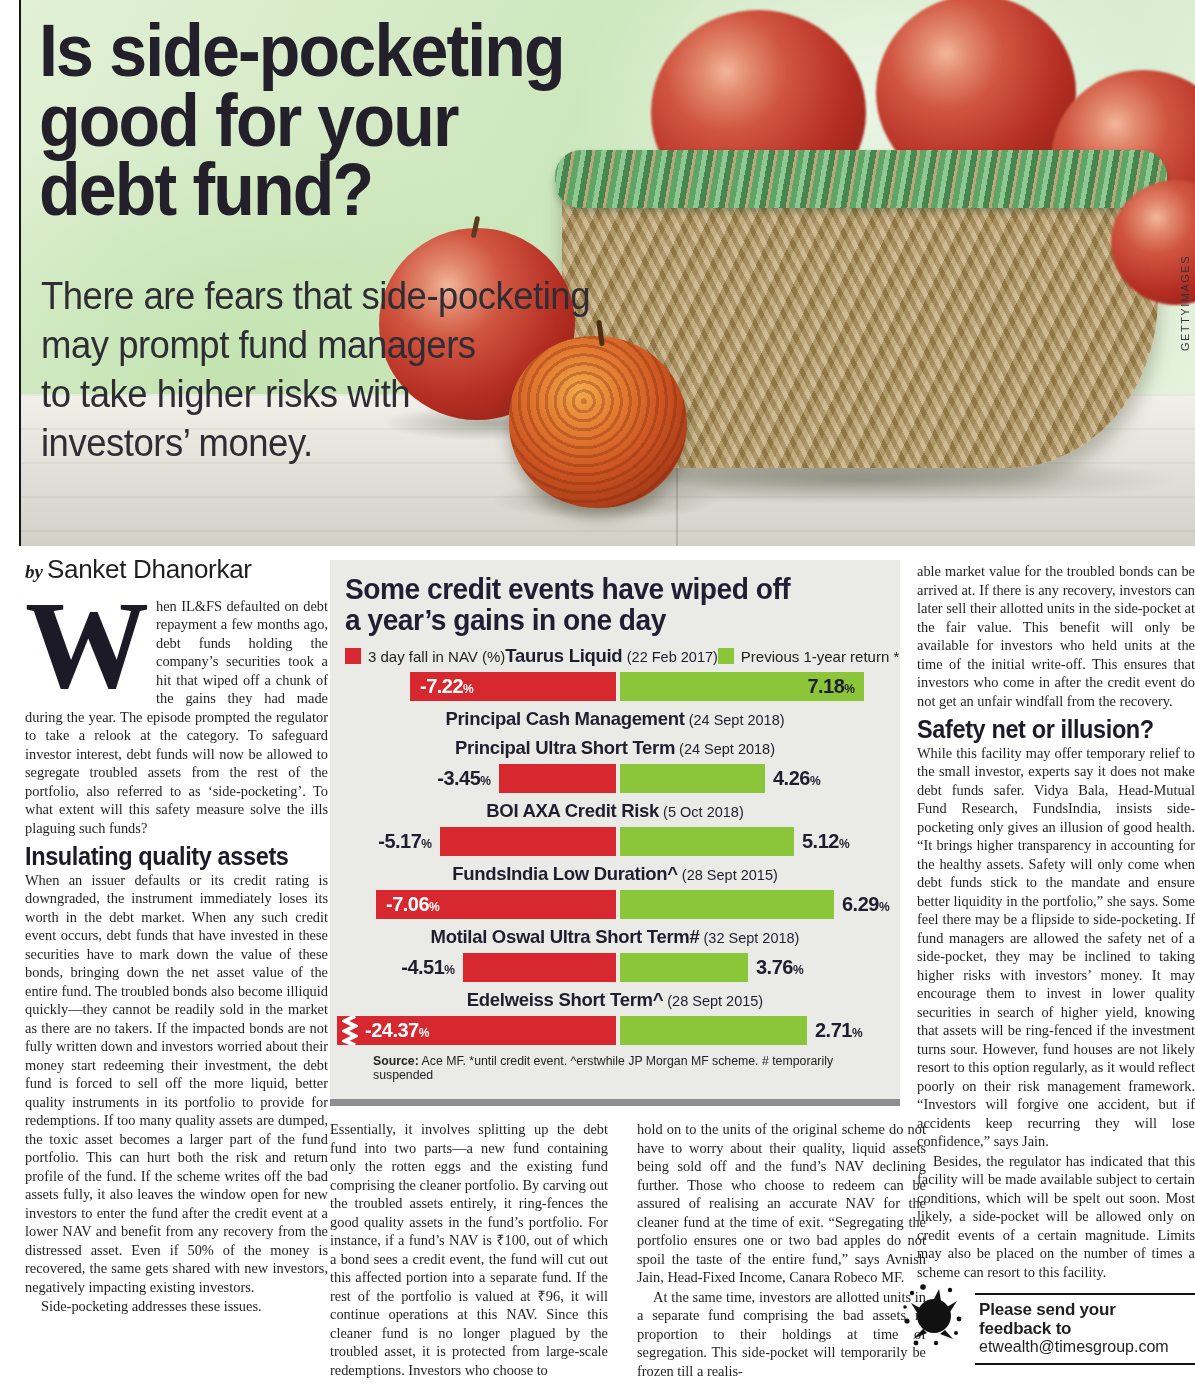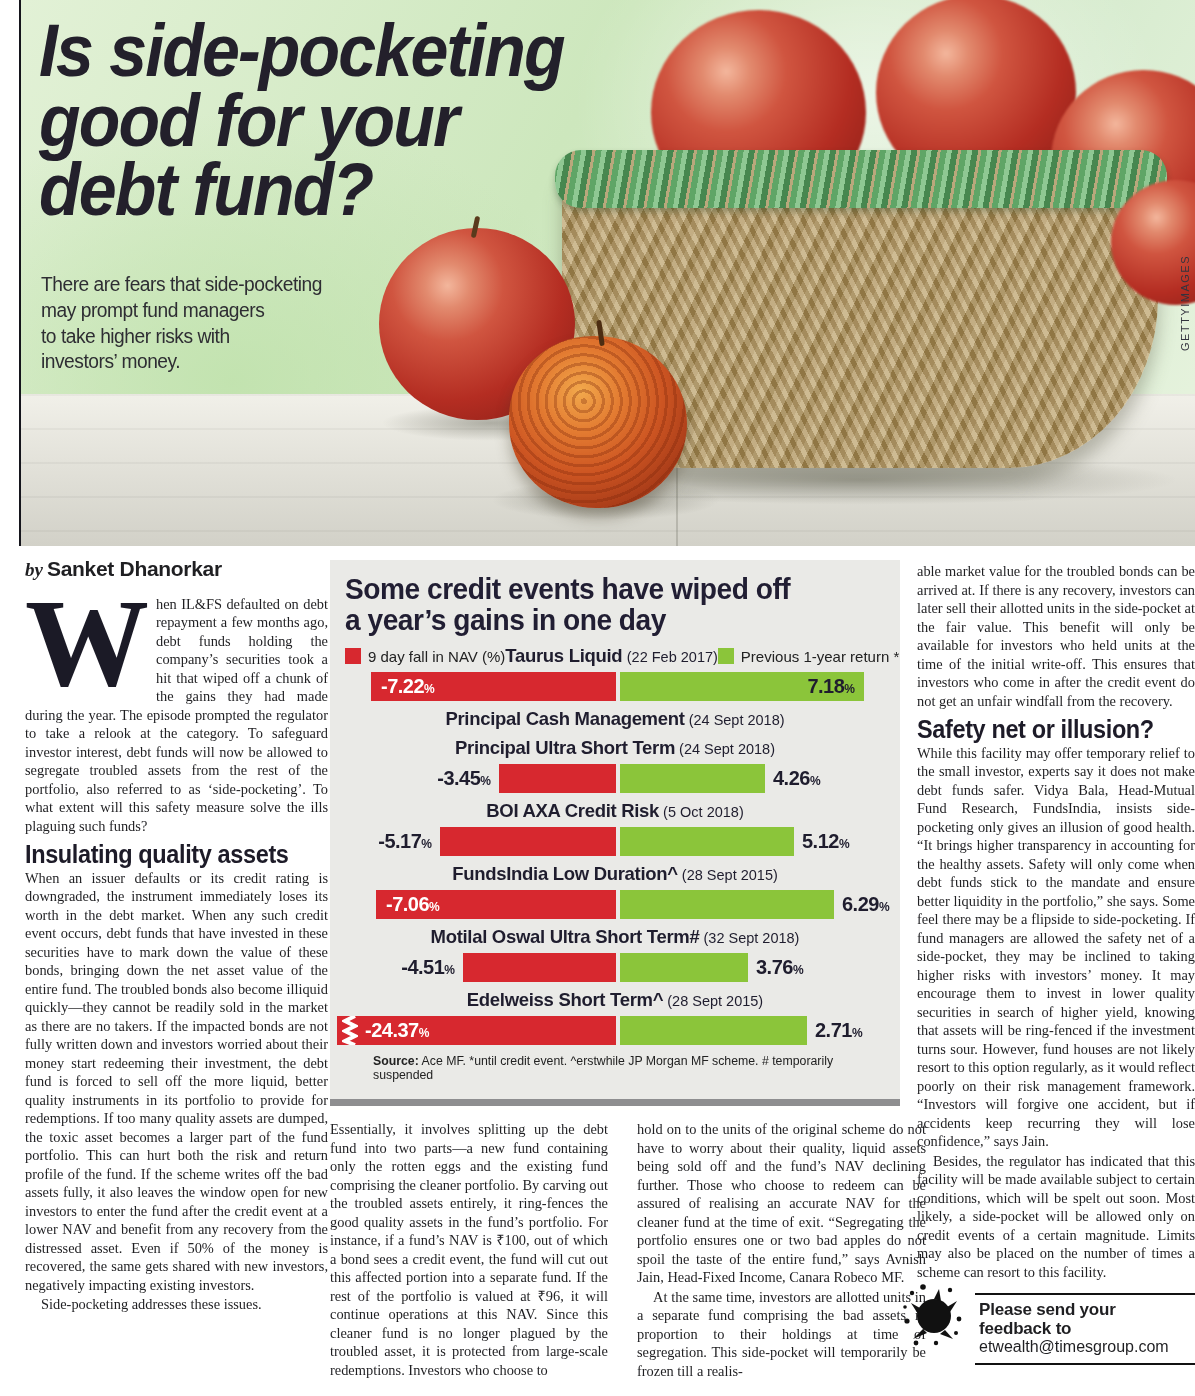--- a/index.html
+++ b/index.html
@@ -36,41 +36,41 @@
   .rotten{position:absolute;left:488px;top:336px;width:178px;height:172px;border-radius:48% 52% 50% 50%;
           background:
             repeating-radial-gradient(circle at 42% 38%, rgba(120,35,8,.30) 0 3px, rgba(0,0,0,0) 3px 9px),
             radial-gradient(circle at 40% 32%, #f2a94c 0%, #e37b31 26%, #cd5522 52%, #a63a18 78%, #7e2a10 100%);
           box-shadow:0 10px 14px rgba(70,60,40,.35);}
   .rotten .stem{position:absolute;left:50%;top:-16px;width:5px;height:26px;background:#4c2d12;border-radius:3px;transform:rotate(-8deg);}
   .shadow{position:absolute;border-radius:50%;background:radial-gradient(rgba(60,60,45,.35),rgba(60,60,45,0) 70%);}
 
   .headline{position:absolute;left:18px;top:16px;color:#23202b;
             font-family:"Liberation Sans",sans-serif;font-weight:800;
-            font-size:74px;line-height:.94;letter-spacing:-2px;font-style:italic;}
+            font-size:74px;line-height:.94;letter-spacing:-2px;}
   .headline div{transform:scaleX(.92);transform-origin:left;}
   .subtitle{position:absolute;left:20px;top:272px;color:#2e2d33;
-            font-family:"Liberation Sans",sans-serif;font-size:20px;line-height:1.29;letter-spacing:-.5px;}
+            font-family:"Liberation Sans",sans-serif;font-size:38px;line-height:1.29;letter-spacing:-.5px;}
   .subtitle div{transform:scaleX(.96);transform-origin:left;}
   .credit{position:absolute;right:6px;top:255px;writing-mode:vertical-rl;transform:rotate(180deg);
           font-family:"Liberation Sans",sans-serif;font-size:11px;letter-spacing:1.5px;color:#33333e;}
 
   
   .col{position:absolute;text-align:justify;font-size:14.4px;line-height:18.5px;}
   .col p{margin:0 0 1px;}
   .col p.indent{text-indent:16px;}
   .col1{left:25px;top:560px;width:303px;}
   .col2{left:330px;top:1120px;width:278px;}
   .col3{left:617px;top:1120px;width:289px;margin-left:20px;}
   .col4{left:917px;top:562px;width:278px;}
   h2.sec{font-family:"Liberation Sans",sans-serif;font-size:25px;font-weight:800;letter-spacing:-.4px;
          color:#1d1b28;margin:10px 0 5px;transform:scaleX(.94);transform-origin:left;white-space:nowrap;}
   .byline{font-family:"Liberation Sans",sans-serif;margin-bottom:14px;}
   .byline .by{font-family:"Liberation Serif",serif;font-style:italic;font-size:19px;font-weight:700;}
-  .byline .author{font-size:21px;font-weight:700;letter-spacing:-.3px;}
+  .byline .author{font-size:26px;font-weight:400;letter-spacing:-.3px;}
   .dropcap{float:left;font-family:"Liberation Serif",serif;font-weight:700;color:#1b1a26;
            font-size:124px;line-height:90px;margin:4px 7px 0 0;}
 
   
   .chartwrap{position:absolute;left:330px;top:560px;width:570px;font-family:"Liberation Sans",sans-serif;}
   .chartbox{background:#eaeae7;padding:14px 15px 8px;height:517px;overflow:hidden;}
   .band{height:7px;background:#8e8e90;}
   .c-title{color:#211e33;font-size:29px;font-weight:800;line-height:1.07;letter-spacing:-.5px;
            transform:scaleX(.97);transform-origin:left;}
   .legend-row{display:flex;justify-content:space-between;align-items:center;margin-top:9px;height:22px;}
@@ -153,31 +153,31 @@
 
   <div class="chartwrap">
     <div class="chartbox">
       <div class="c-title">
         <div>Some credit events have wiped off</div>
         <div>a year’s gains in one day</div>
       </div>
       <div class="legend-row">
         <span class="leg">
             <span class="sw" id="sw-red" style="background: rgb(215, 40, 47);"></span>
-            <span>9 day fall in NAV (%)</span>
+            <span>3 day fall in NAV (%)</span>
           </span>
         <span class="fund-label"><b>Taurus Liquid</b> <span>(22 Feb 2017)</span></span>
         <span class="leg">
             <span class="sw" id="sw-green" style="background: rgb(139, 197, 58);"></span>
             <span>Previous 1-year return *</span>
           </span>
       </div>
       <div id="chart-rows">
           <div class="bar-row">
-            <div class="bar" style="background: rgb(215, 40, 47); width: 245px; right: 269px;">
+            <div class="bar" style="background: rgb(215, 40, 47); width: 206px; right: 269px;">
               <span class="vlab inside-red" style="left: 10px;"><span class="num">-7.22</span><span class="pct">%</span></span>
             </div>
             <div class="bar" style="background: rgb(139, 197, 58); width: 244px; left: 275px;">
               <span class="vlab " style="right: 9px;"><span class="num">7.18</span><span class="pct">%</span></span>
             </div>
           </div>
           <div class="label-row fund-label"><b>Principal Cash Management</b><span> (24 Sept 2018)</span></div>
           <div class="label-row fund-label"><b>Principal Ultra Short Term</b><span> (24 Sept 2018)</span></div>
           <div class="bar-row">
             <div class="bar" style="background: rgb(215, 40, 47); width: 117px; right: 269px;"></div>

